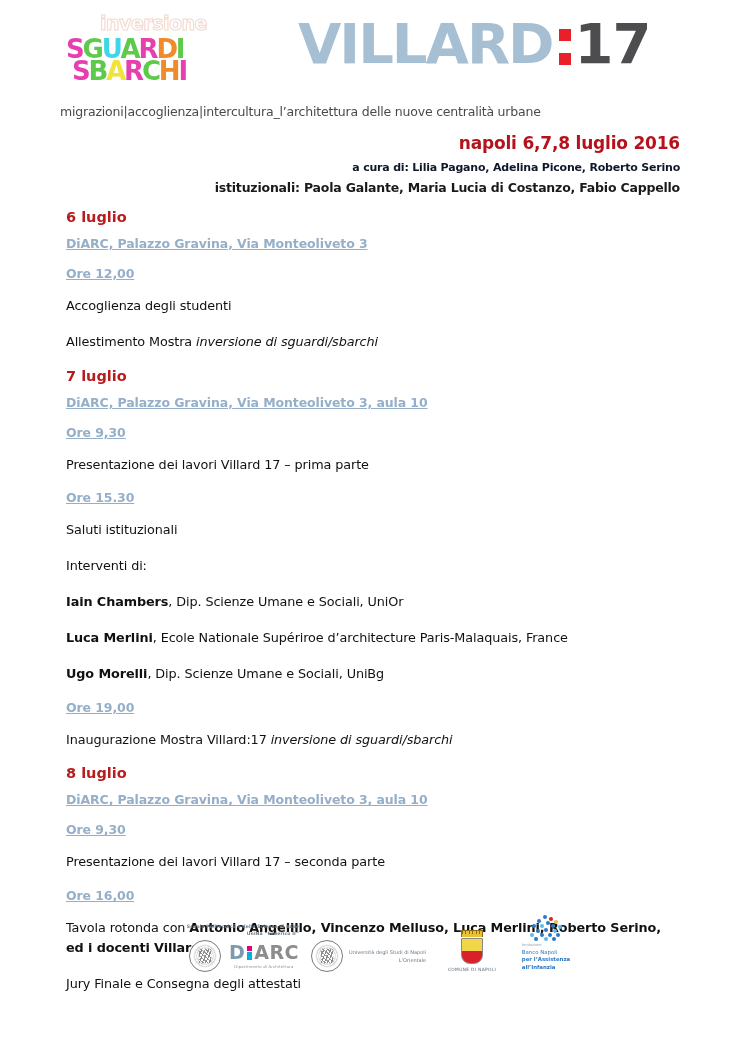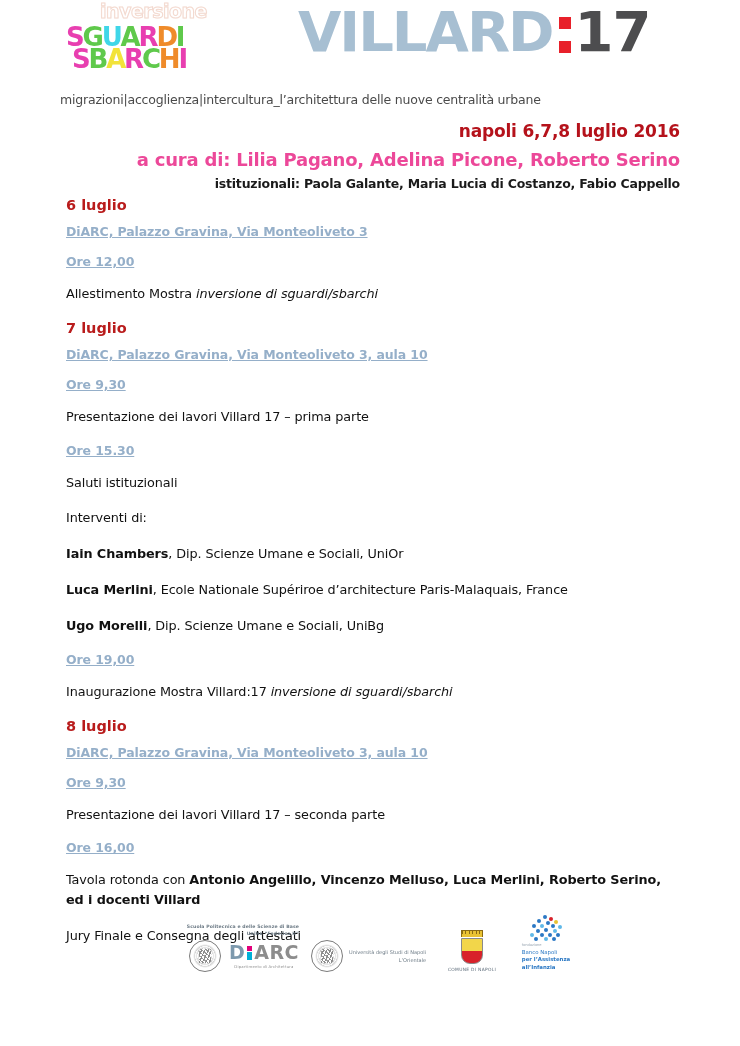--- a/index.html
+++ b/index.html
@@ -14,21 +14,21 @@
     color: #000000;
     position: relative;
     overflow: hidden;
   }
 
   .page {
     position: relative;
     width: 740px;
     height: 1046px;
     box-sizing: border-box;
-    padding: 0 60px;
+    padding: 12px 60px;
   }
 
   
   .header {
     position: relative;
     height: 175px;
   }
 
   .logo-row {
     position: relative;
@@ -120,22 +120,22 @@
     font-weight: bold;
     font-size: 17px;
     color: #b5121b;
     letter-spacing: -0.2px;
   }
   .curated {
     margin-top: 8px;
     text-align: right;
     font-family: "DejaVu Sans", sans-serif;
     font-weight: bold;
-    font-size: 18px;
-    color: #ec4899;
+    font-size: 11px;
+    color: #0f172a;
     letter-spacing: -0.2px;
   }
   .coordination {
     margin-top: 6px;
     text-align: right;
     font-family: "DejaVu Sans", sans-serif;
     font-weight: bold;
     font-size: 12.5px;
     color: #1a1a1a;
     letter-spacing: -0.2px;
@@ -377,20 +377,21 @@
     <div class="curated">a cura di: Lilia Pagano, Adelina Picone, Roberto Serino</div>
     <div class="coordination">istituzionali: Paola Galante, Maria Lucia di Costanzo, Fabio Cappello</div>
   </div>
 
   <div class="program">
 
     <div class="day-block">
       <div class="day-title">6 luglio</div>
       <div class="venue">DiARC, Palazzo Gravina, Via Monteoliveto 3</div>
       <div class="time">Ore 12,00</div>
+      <div class="entry">Accoglienza degli studenti</div>
       <div class="entry"><span>Allestimento Mostra </span><span class="ital">inversione di sguardi/sbarchi</span></div>
     </div>
 
     <div class="day-block">
       <div class="day-title">7 luglio</div>
       <div class="venue">DiARC, Palazzo Gravina, Via Monteoliveto 3, aula 10</div>
       <div class="time">Ore 9,30</div>
       <div class="entry">Presentazione dei lavori Villard 17 – prima parte</div>
       <div class="time">Ore 15.30</div>
       <div class="entry">Saluti istituzionali</div>

